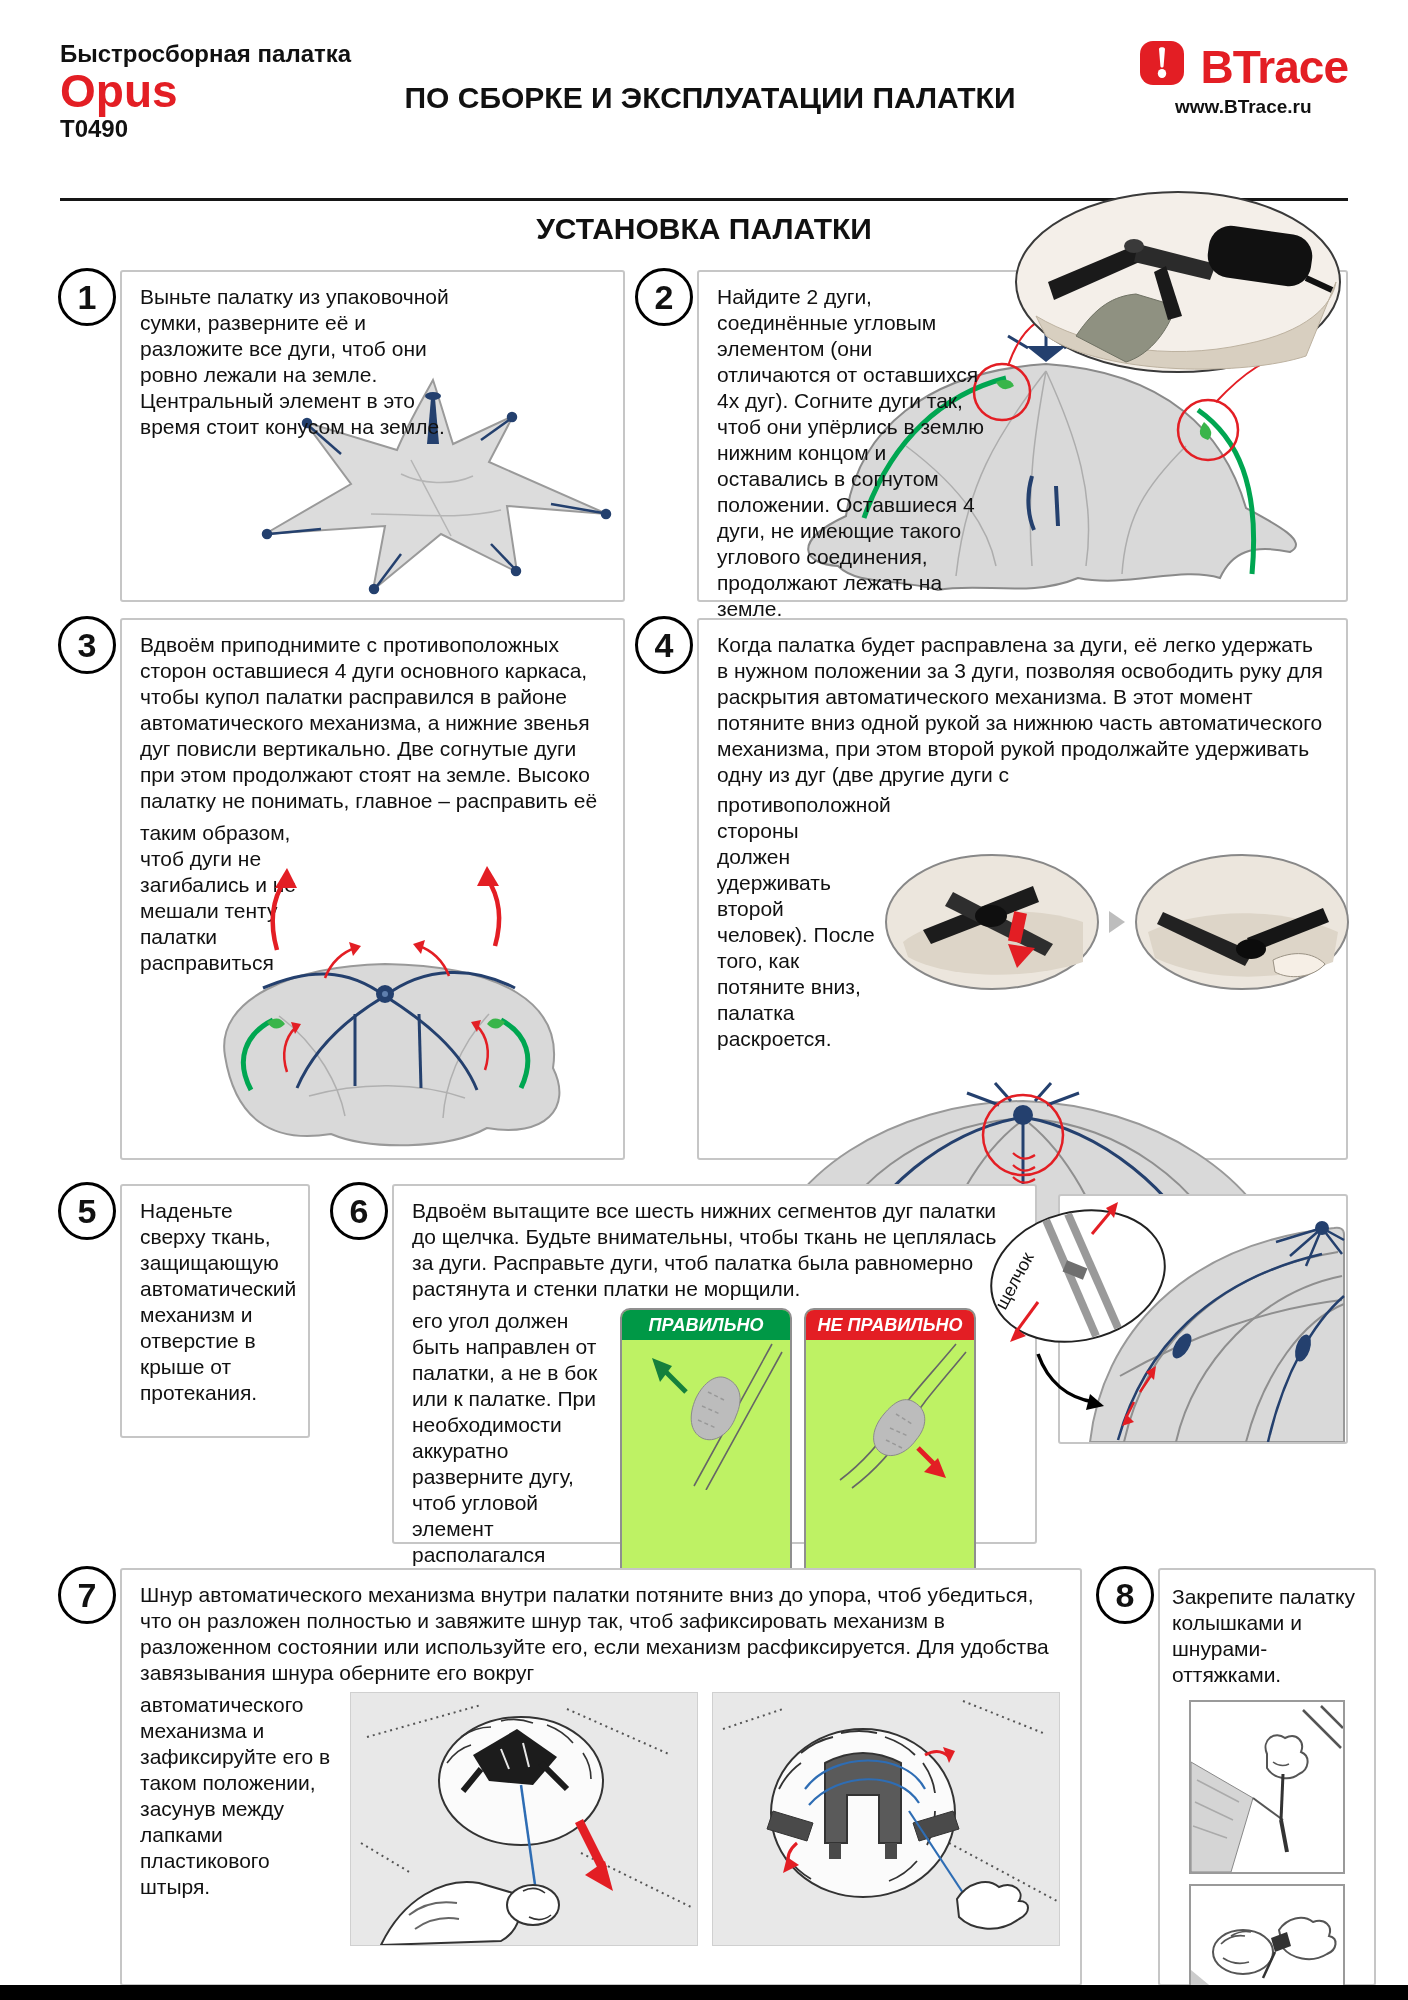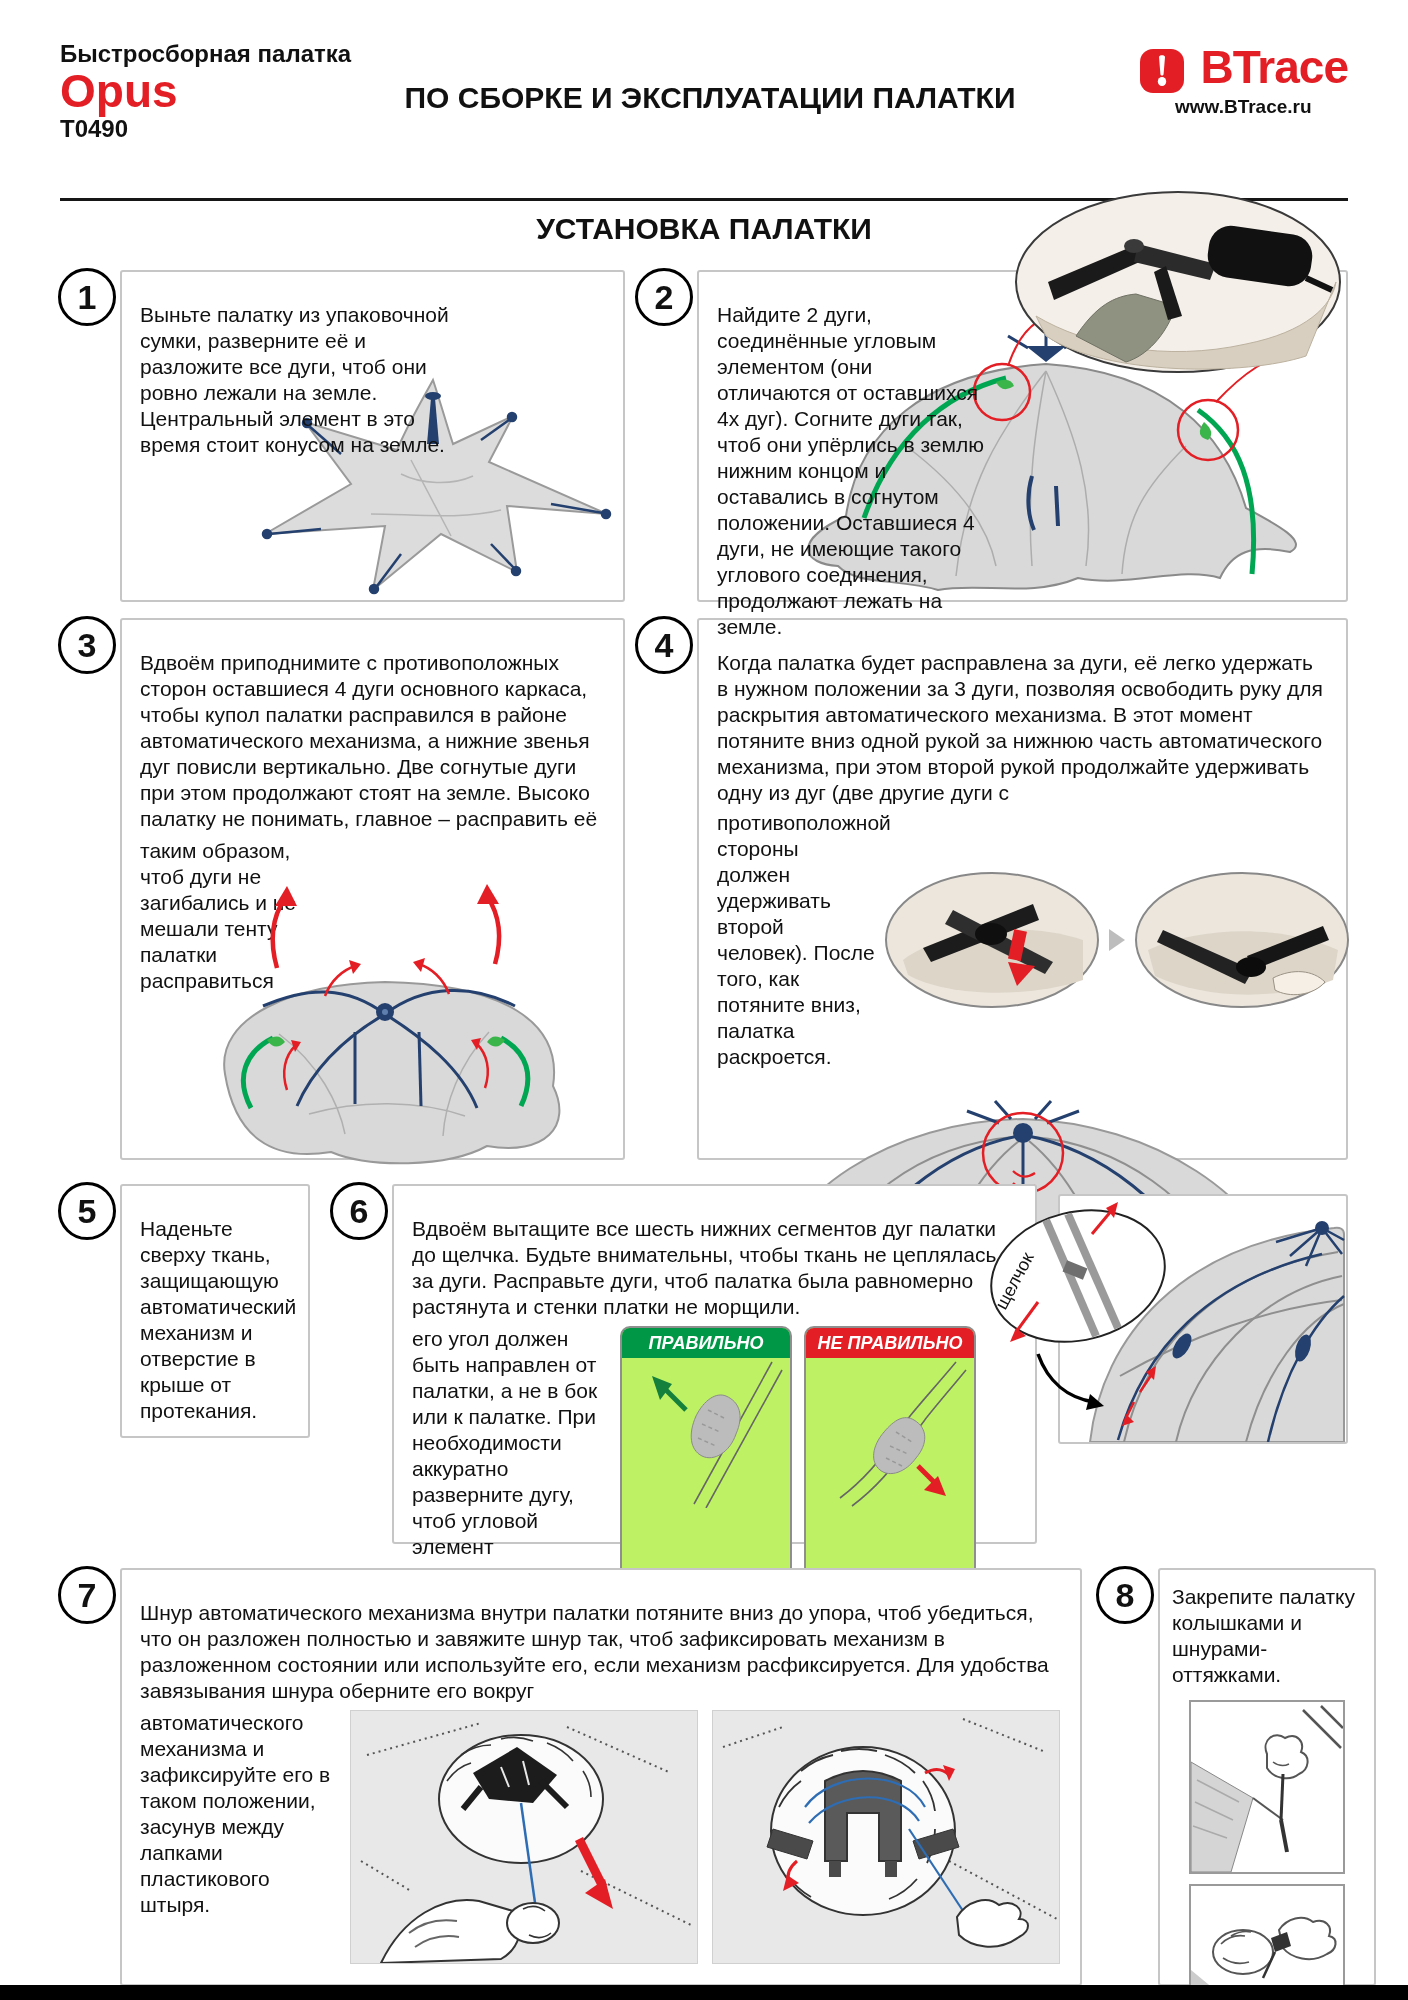--- a/index.html
+++ b/index.html
@@ -7,29 +7,29 @@
     width:1408px;height:2000px;position:relative;background:#fff;
     font-family:"Liberation Sans",sans-serif;color:#111;overflow:hidden;
   }
   .circle{
     position:absolute;width:52px;height:52px;border:3.5px solid #000;border-radius:50%;
     display:flex;align-items:center;justify-content:center;
     font-weight:bold;font-size:34px;background:#fff;z-index:4;
   }
   .box{
     position:absolute;border:2px solid #c6c6c6;border-radius:3px;background:#fff;
-    box-sizing:border-box;padding:30px 18px;font-size:21px;line-height:1.24;
+    box-sizing:border-box;padding:12px 18px;font-size:21px;line-height:1.24;
   }
   .hdr-type{font-size:24px;font-weight:bold;}
   .hdr-name{font-size:46px;font-weight:bold;color:#e31e24;line-height:1.02;margin:0 0;}
   .hdr-code{font-size:24px;font-weight:bold;}
   .hdr-title{position:absolute;left:330px;top:80px;width:760px;text-align:center;
     font-weight:bold;font-size:30px;line-height:1.22;}
   .hdr-logo{position:absolute;right:60px;top:40px;text-align:center;}
-  .logo-row{display:flex;align-items:flex-end;gap:16px;justify-content:center;}
+  .logo-row{display:flex;align-items:flex-start;gap:16px;justify-content:center;}
   .logo-word{font-size:46px;font-weight:bold;color:#e31e24;letter-spacing:-1px;}
   .logo-site{font-size:19px;font-weight:bold;margin-top:2px;}
   .divider{position:absolute;left:60px;right:60px;top:198px;height:3px;background:#161616;}
   .section-title{position:absolute;left:0;right:0;top:212px;text-align:center;
     font-size:30px;font-weight:bold;}
   .rel{position:relative;}
   .sidecol{float:left;}
   .warn-row{display:flex;gap:12px;margin-top:6px;}
   .card{width:168px;border:2px solid #8f8f8f;border-radius:10px;overflow:hidden;background:#bef264;flex:none;font-style:italic;}
   .card-head{height:30px;display:flex;align-items:center;justify-content:center;

